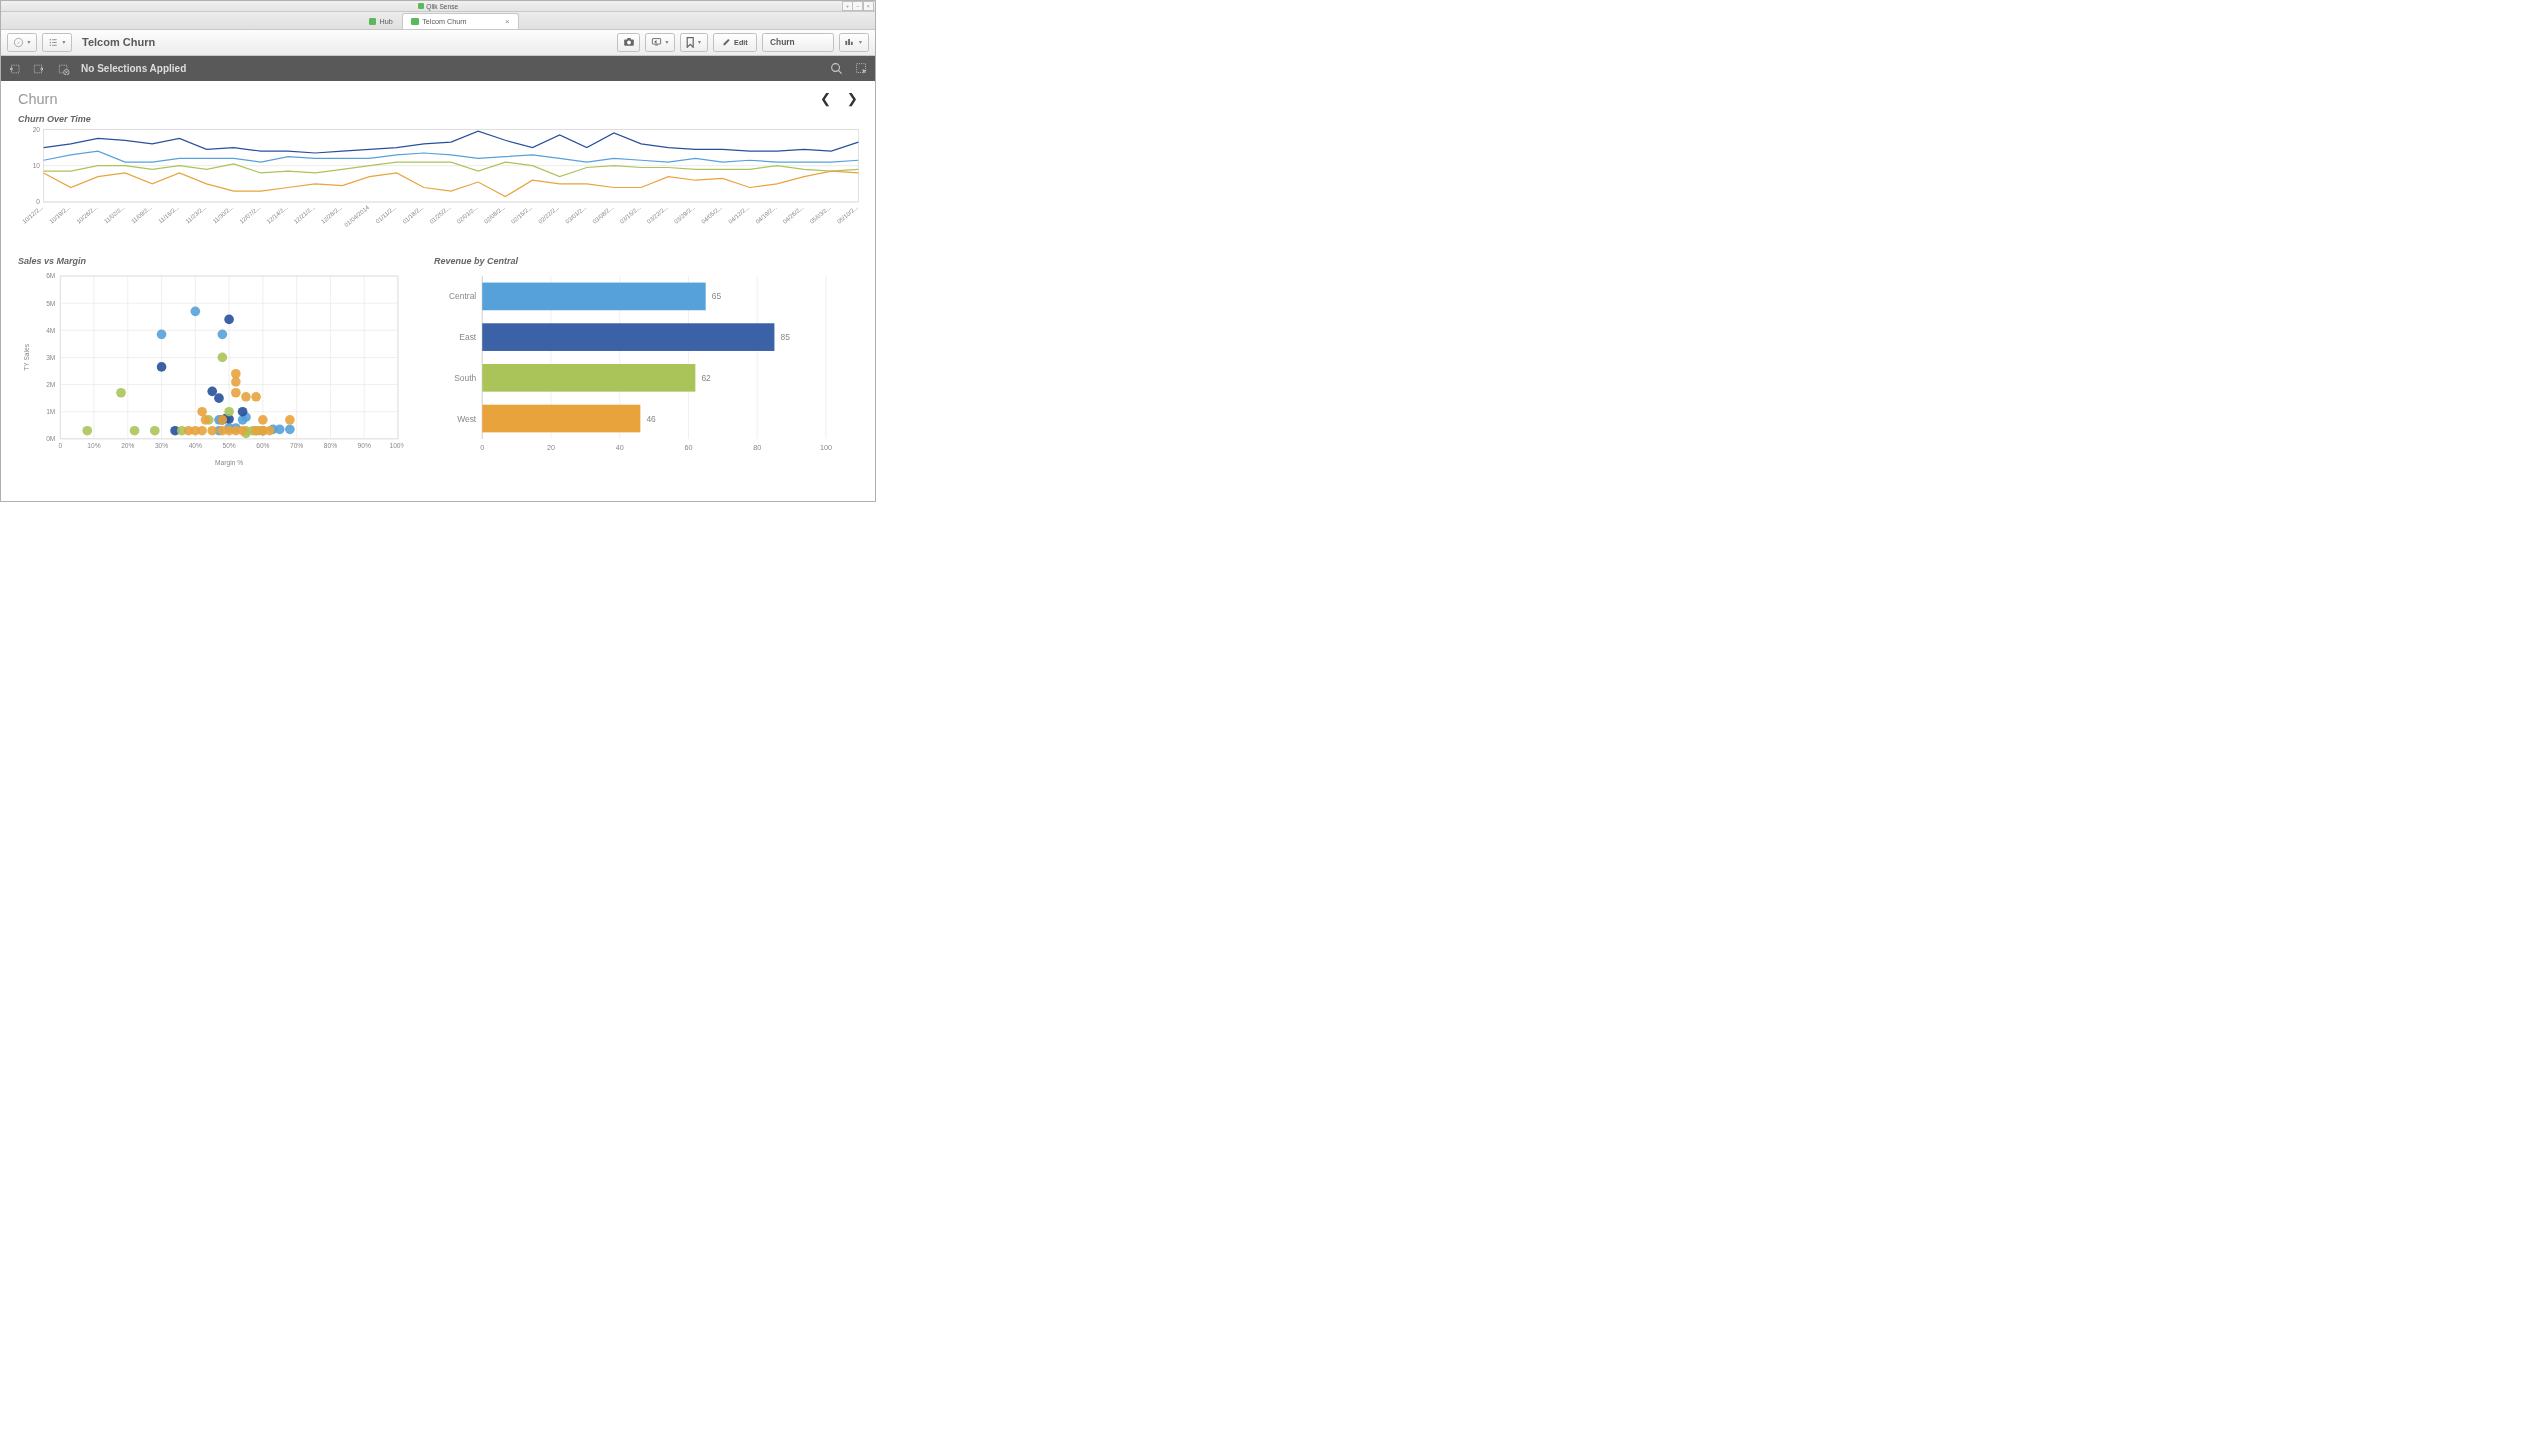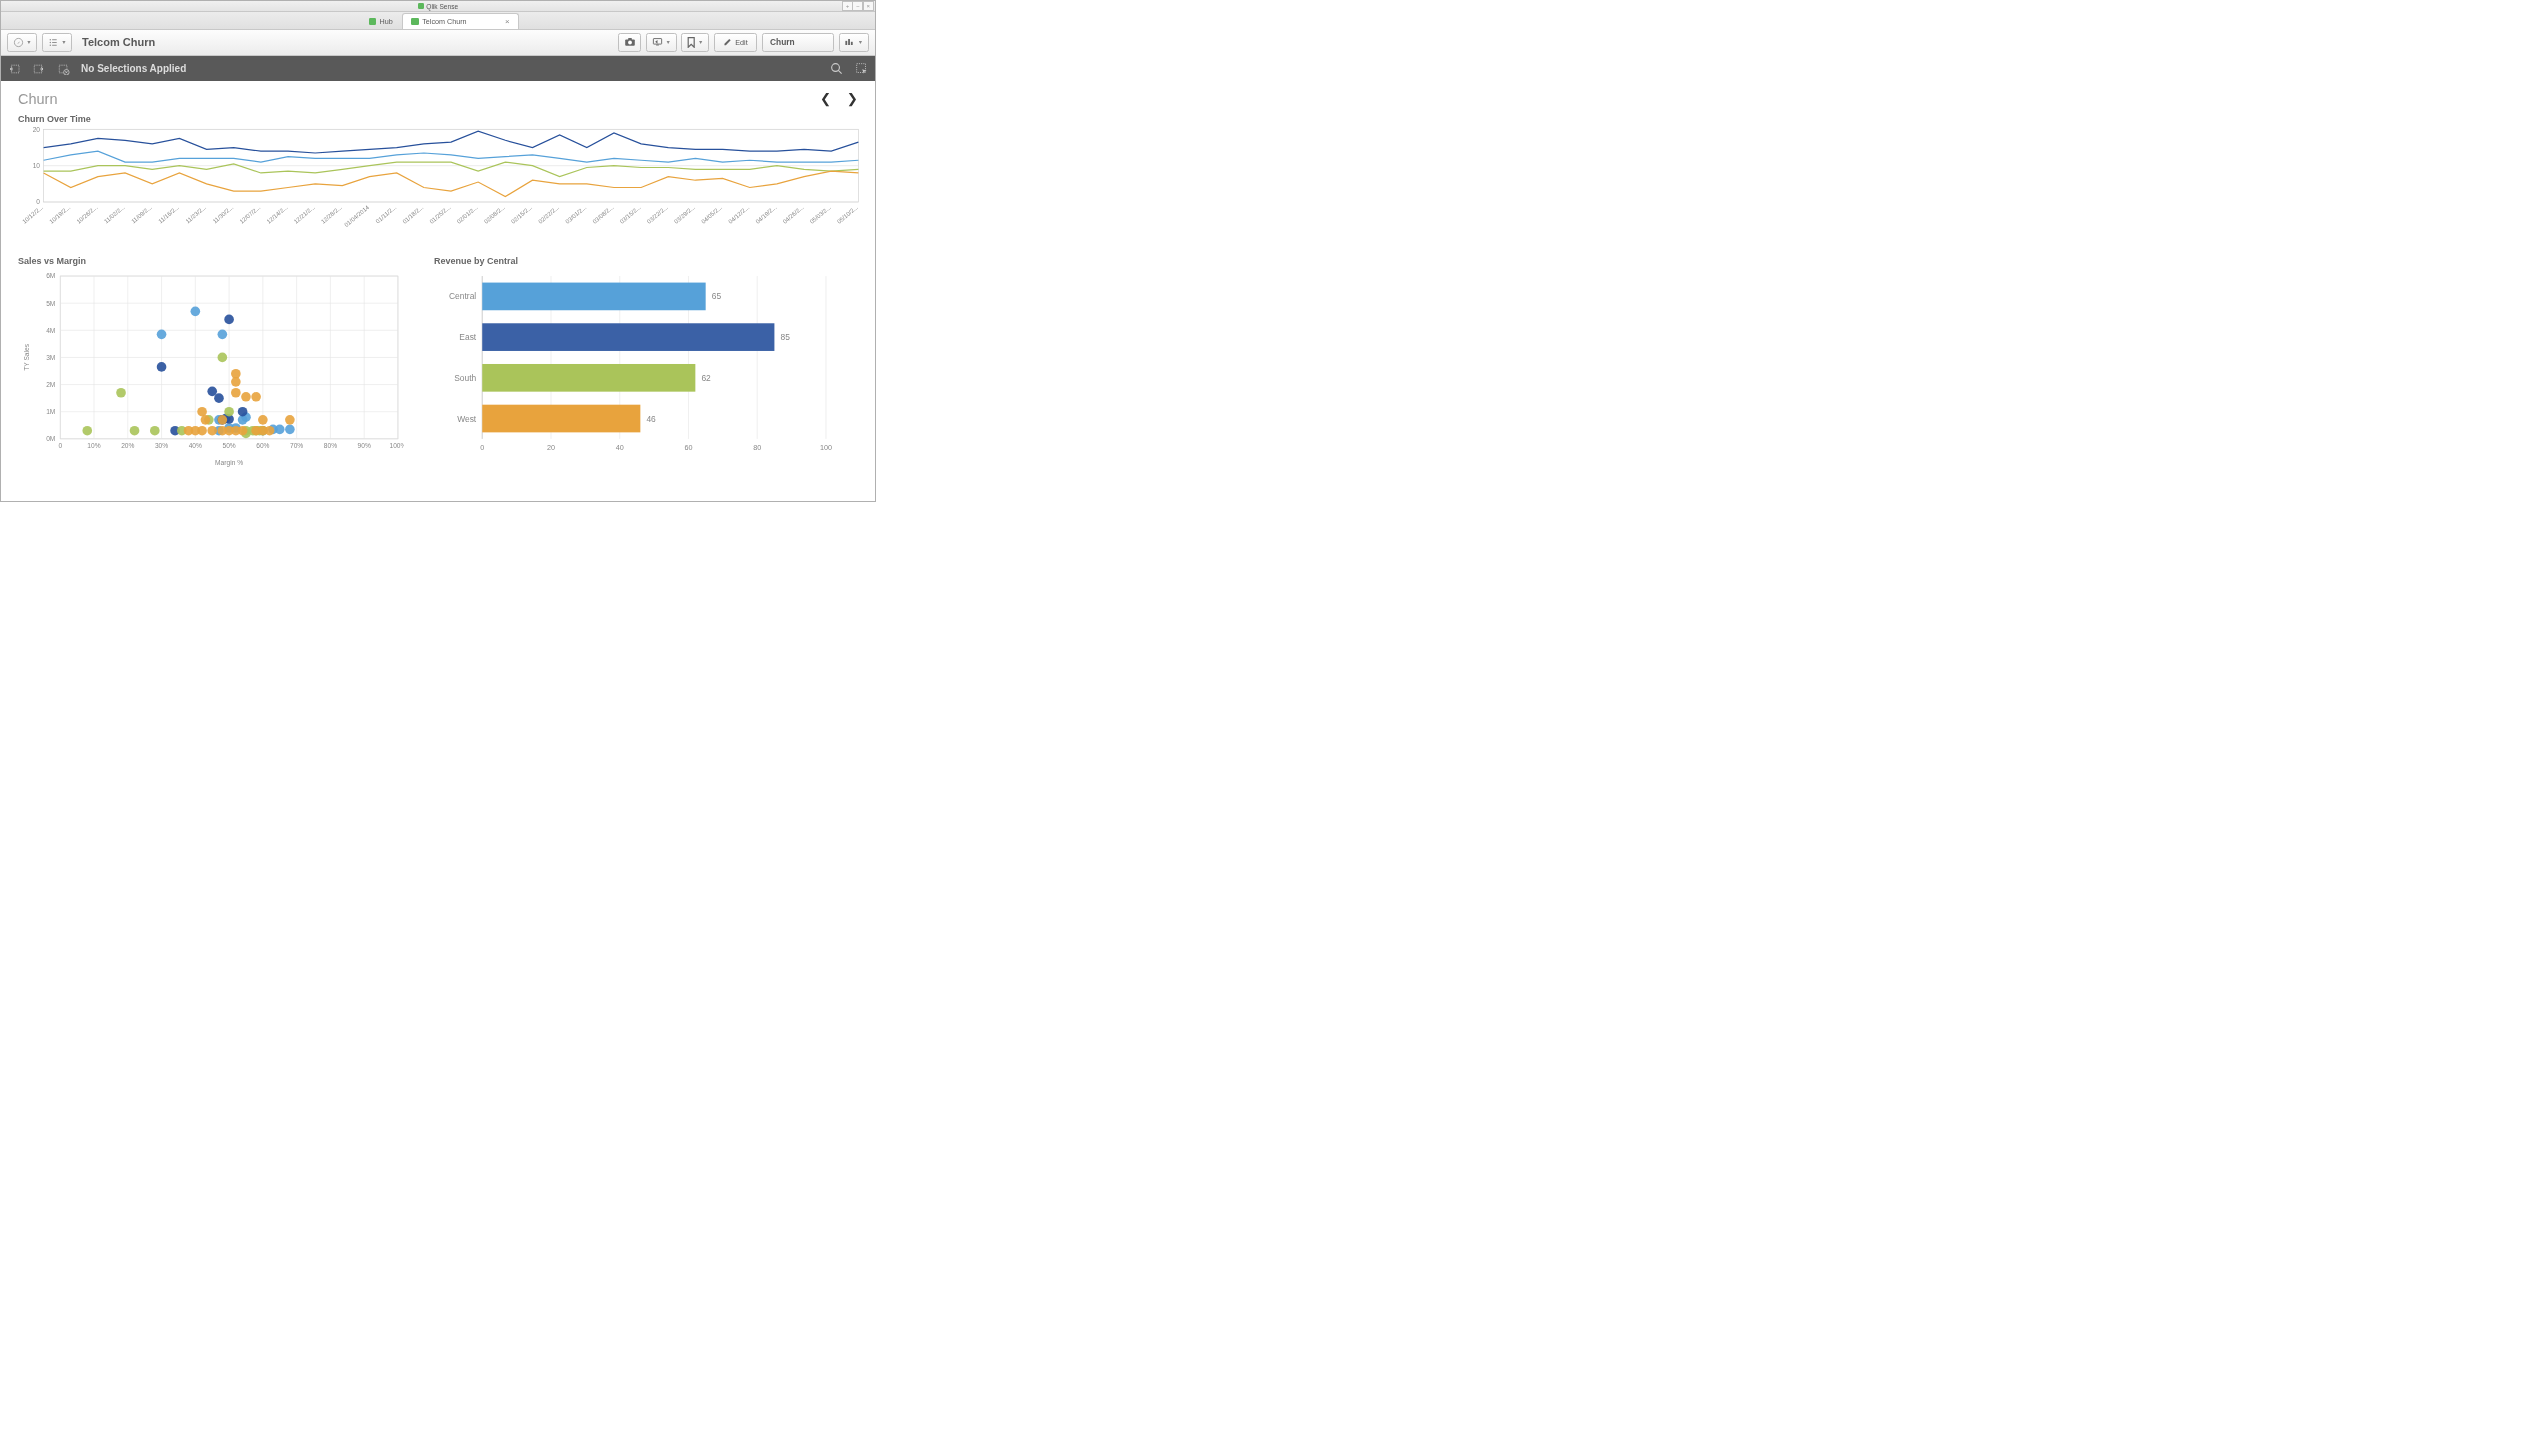--- a/index.html
+++ b/index.html
@@ -34,21 +34,21 @@
 .selbar-spacer { flex: 1; }
 .selbar-ibtn { cursor: pointer; display:flex; align-items:center; }
 
 
 .content { padding: 6px 17px 6px 17px; }
 .sheet-header { display: flex; align-items: center; margin: 3.6px 0 7.2px 0; }
 .sheet-title { font-size: 14.5px; color: #999; font-weight: normal; }
 .sheet-nav { margin-left: auto; display: flex; gap: 15.7px; color: #333; }
 .sheet-nav span { font-size: 13.3px; cursor: pointer; }
 
-.chart-title { font-size: 9px; font-weight: bold; color: #666; margin-bottom: 3.6px; }
+.chart-title { font-size: 9px; font-weight: bold; color: #666; margin-bottom: 3.6px; font-style: italic; }
 
 .churn-chart { width: 100%; height: 105px; position: relative; }
 .row2 { display: flex; gap: 30px; margin-top: 24px; }
 .col { }
 .scatter-box { width: 386px; }
 .bar-box { flex: 1; }
 
 svg text { font-family: Arial, Helvetica, sans-serif; fill: #888; }
 </style>
 </head>
@@ -117,21 +117,21 @@
     <div class="tb-btn">
       <svg width="8.4" height="11" viewBox="0 0 14 18">
           <path d="M2 1 H12 V17 L7 12 L2 17 Z" fill="none" stroke="#666" stroke-width="2"></path>
         </svg>
       <span class="caret">▼</span>
     </div>
     <div class="tb-btn" style="padding:0 8.4px;">
       <svg width="9.6" height="9.6" viewBox="0 0 20 20">
           <path d="M3 17 L3 14 L13 4 L16 7 L6 17 Z" fill="#666"></path>
         </svg>
-      <span style="font-weight:normal;">Edit</span>
+      <span style="font-weight:bold;">Edit</span>
     </div>
     <div class="sheet-label">
       <span>Churn</span>
     </div>
     <div class="tb-btn">
       <svg width="11" height="9.6" viewBox="0 0 24 20">
           <rect x="3" y="8" width="4" height="9" fill="#666"></rect>
           <rect x="9" y="4" width="4" height="13" fill="#666"></rect>
           <rect x="15" y="10" width="4" height="7" fill="#666"></rect>
         </svg>

